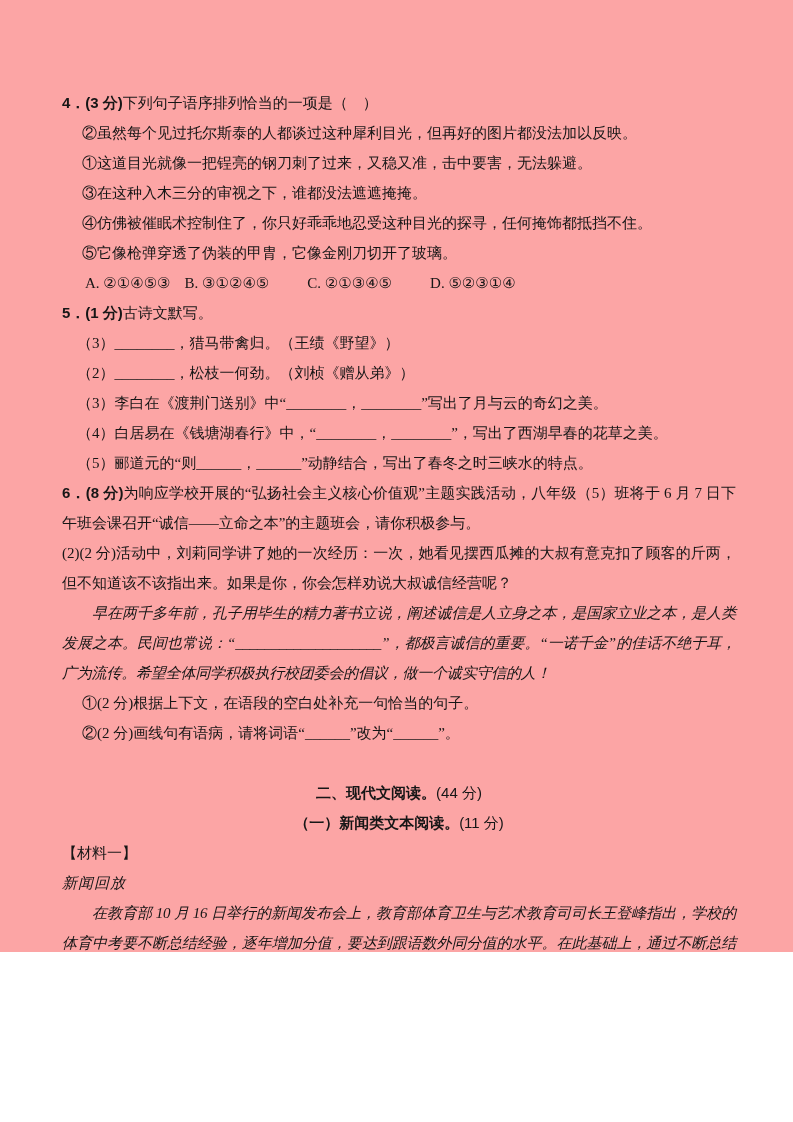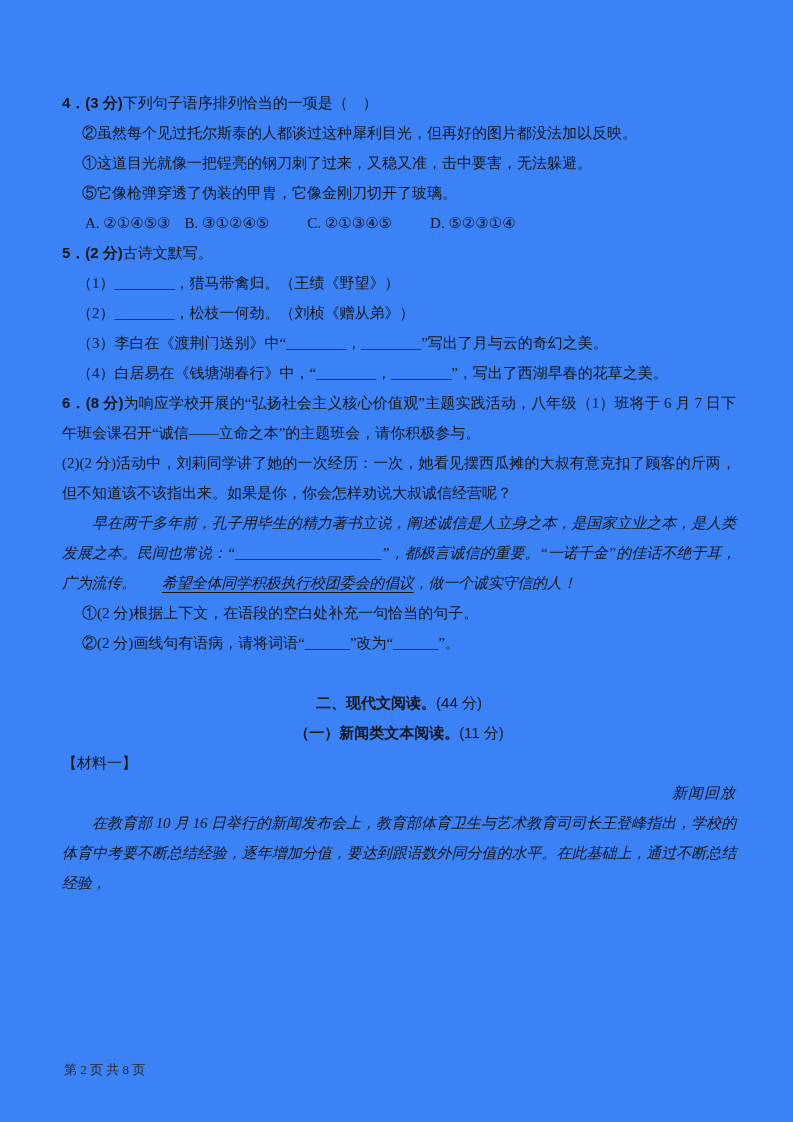--- a/index.html
+++ b/index.html
@@ -1,20 +1,20 @@
 <!DOCTYPE html>
 <html><head>
 <meta charset="utf-8">
 <style>
   html, body { margin: 0; padding: 0; background: #ffffff; }
   .page {
     position: relative;
     width: 793px;
-    height: 1122px;
-    background: #3b82f6;
+    height: 952px;
+    background: #fca5a5;
     font-family: "Liberation Serif", "DejaVu Serif", serif;
     color: #161616;
     overflow: hidden;
   }
   .content {
     position: absolute;
     left: 62px;
     top: 88px;
     width: 674px;
   }
@@ -33,53 +33,56 @@
     font-weight: normal;
   }
   .sub { padding-left: 20px; }       
   .sub5 { padding-left: 15px; }      
   .opts { padding-left: 23px; white-space: nowrap; }
   .opts .opt-a { margin-right: 14px; }
   .opts .opt-b { margin-right: 38px; text-align: center; }
   .opts .opt-c { margin-right: 38px; margin-top: 24px; }
   .kai { font-style: italic; }       
   .speech { text-indent: 2em; letter-spacing: -0.2px; }
-  .underlined { text-decoration: underline; text-underline-offset: 4px; margin-left: 26px; }
+  .underlined { text-underline-offset: 4px; }
   .section-heading { font-weight: bold; text-align: center; }
   .gap-before { margin-top: 30px !important; }
-  .material-title { text-align: right; letter-spacing: 1px; }
+  .material-title { text-align: left; letter-spacing: 1px; }
   .material-text { text-indent: 2em; letter-spacing: -0.3px; }
   .footer {
     position: absolute;
     left: 64px;
     top: 1061px;
     font-size: 13px;
     color: #2a2a2a;
     font-family: Liberation Serif, serif;
   }
 </style>
 </head>
 <body>
 
 <div class="page">
   <div class="content">
 
     <p class="justify"><span class="num">4．(3 分)</span><span>下列句子语序排列恰当的一项是（　）</span></p>
     <p class="sub justify">②虽然每个见过托尔斯泰的人都谈过这种犀利目光，但再好的图片都没法加以反映。</p>
     <p class="sub justify">①这道目光就像一把锃亮的钢刀刺了过来，又稳又准，击中要害，无法躲避。</p>
+    <p class="sub justify">③在这种入木三分的审视之下，谁都没法遮遮掩掩。</p>
+    <p class="sub justify">④仿佛被催眠术控制住了，你只好乖乖地忍受这种目光的探寻，任何掩饰都抵挡不住。</p>
     <p class="sub justify">⑤它像枪弹穿透了伪装的甲胄，它像金刚刀切开了玻璃。</p>
     <p class="opts"><span class="opt-a">A. ②①④⑤③</span><span class="opt-b">B. ③①②④⑤</span><span class="opt-c">C. ②①③④⑤</span><span class="opt-d">D. ⑤②③①④</span></p>
 
-    <p class="justify"><span class="num">5．(2 分)</span><span>古诗文默写。</span></p>
-    <p class="sub5 justify">（1）________，猎马带禽归。（王绩《野望》）</p>
+    <p class="justify"><span class="num">5．(1 分)</span><span>古诗文默写。</span></p>
+    <p class="sub5 justify">（3）________，猎马带禽归。（王绩《野望》）</p>
     <p class="sub5 justify">（2）________，松枝一何劲。（刘桢《赠从弟》）</p>
     <p class="sub5 justify">（3）李白在《渡荆门送别》中“________，________”写出了月与云的奇幻之美。</p>
     <p class="sub5 justify">（4）白居易在《钱塘湖春行》中，“________，________”，写出了西湖早春的花草之美。</p>
+    <p class="sub5 justify">（5）郦道元的“则______，______”动静结合，写出了春冬之时三峡水的特点。</p>
 
-    <p class="justify"><span class="num">6．(8 分)</span><span>为响应学校开展的“弘扬社会主义核心价值观”主题实践活动，八年级（1）班将于 6 月 7 日下午班会课召开“诚信——立命之本”的主题班会，请你积极参与。</span></p>
+    <p class="justify"><span class="num">6．(8 分)</span><span>为响应学校开展的“弘扬社会主义核心价值观”主题实践活动，八年级（5）班将于 6 月 7 日下午班会课召开“诚信——立命之本”的主题班会，请你积极参与。</span></p>
     <p class="justify">(2)(2 分)活动中，刘莉同学讲了她的一次经历：一次，她看见摆西瓜摊的大叔有意克扣了顾客的斤两，但不知道该不该指出来。如果是你，你会怎样劝说大叔诚信经营呢？</p>
     <p class="kai speech justify"><span>早在两千多年前，孔子用毕生的精力著书立说，阐述诚信是人立身之本，是国家立业之本，是人类发展之本。民间也常说：“</span><span>____________________</span><span>”，都极言诚信的重要。“一诺千金”的佳话不绝于耳，广为流传。</span><span class="underlined">希望全体同学积极执行校团委会的倡议</span><span>，做一个诚实守信的人！</span></p>
     <p class="sub justify">①(2 分)根据上下文，在语段的空白处补充一句恰当的句子。</p>
     <p class="sub justify">②(2 分)画线句有语病，请将词语“______”改为“______”。</p>
 
     <p class="section-heading gap-before"><span>二、现代文阅读。</span><span class="plainnum">(44 分)</span></p>
     <p class="section-heading"><span>（一）新闻类文本阅读。</span><span class="plainnum">(11 分)</span></p>
     <p>【材料一】</p>
     <p class="kai material-title">新闻回放</p>
     <p class="kai material-text justify">在教育部 10 月 16 日举行的新闻发布会上，教育部体育卫生与艺术教育司司长王登峰指出，学校的体育中考要不断总结经验，逐年增加分值，要达到跟语数外同分值的水平。在此基础上，通过不断总结经验，</p>

